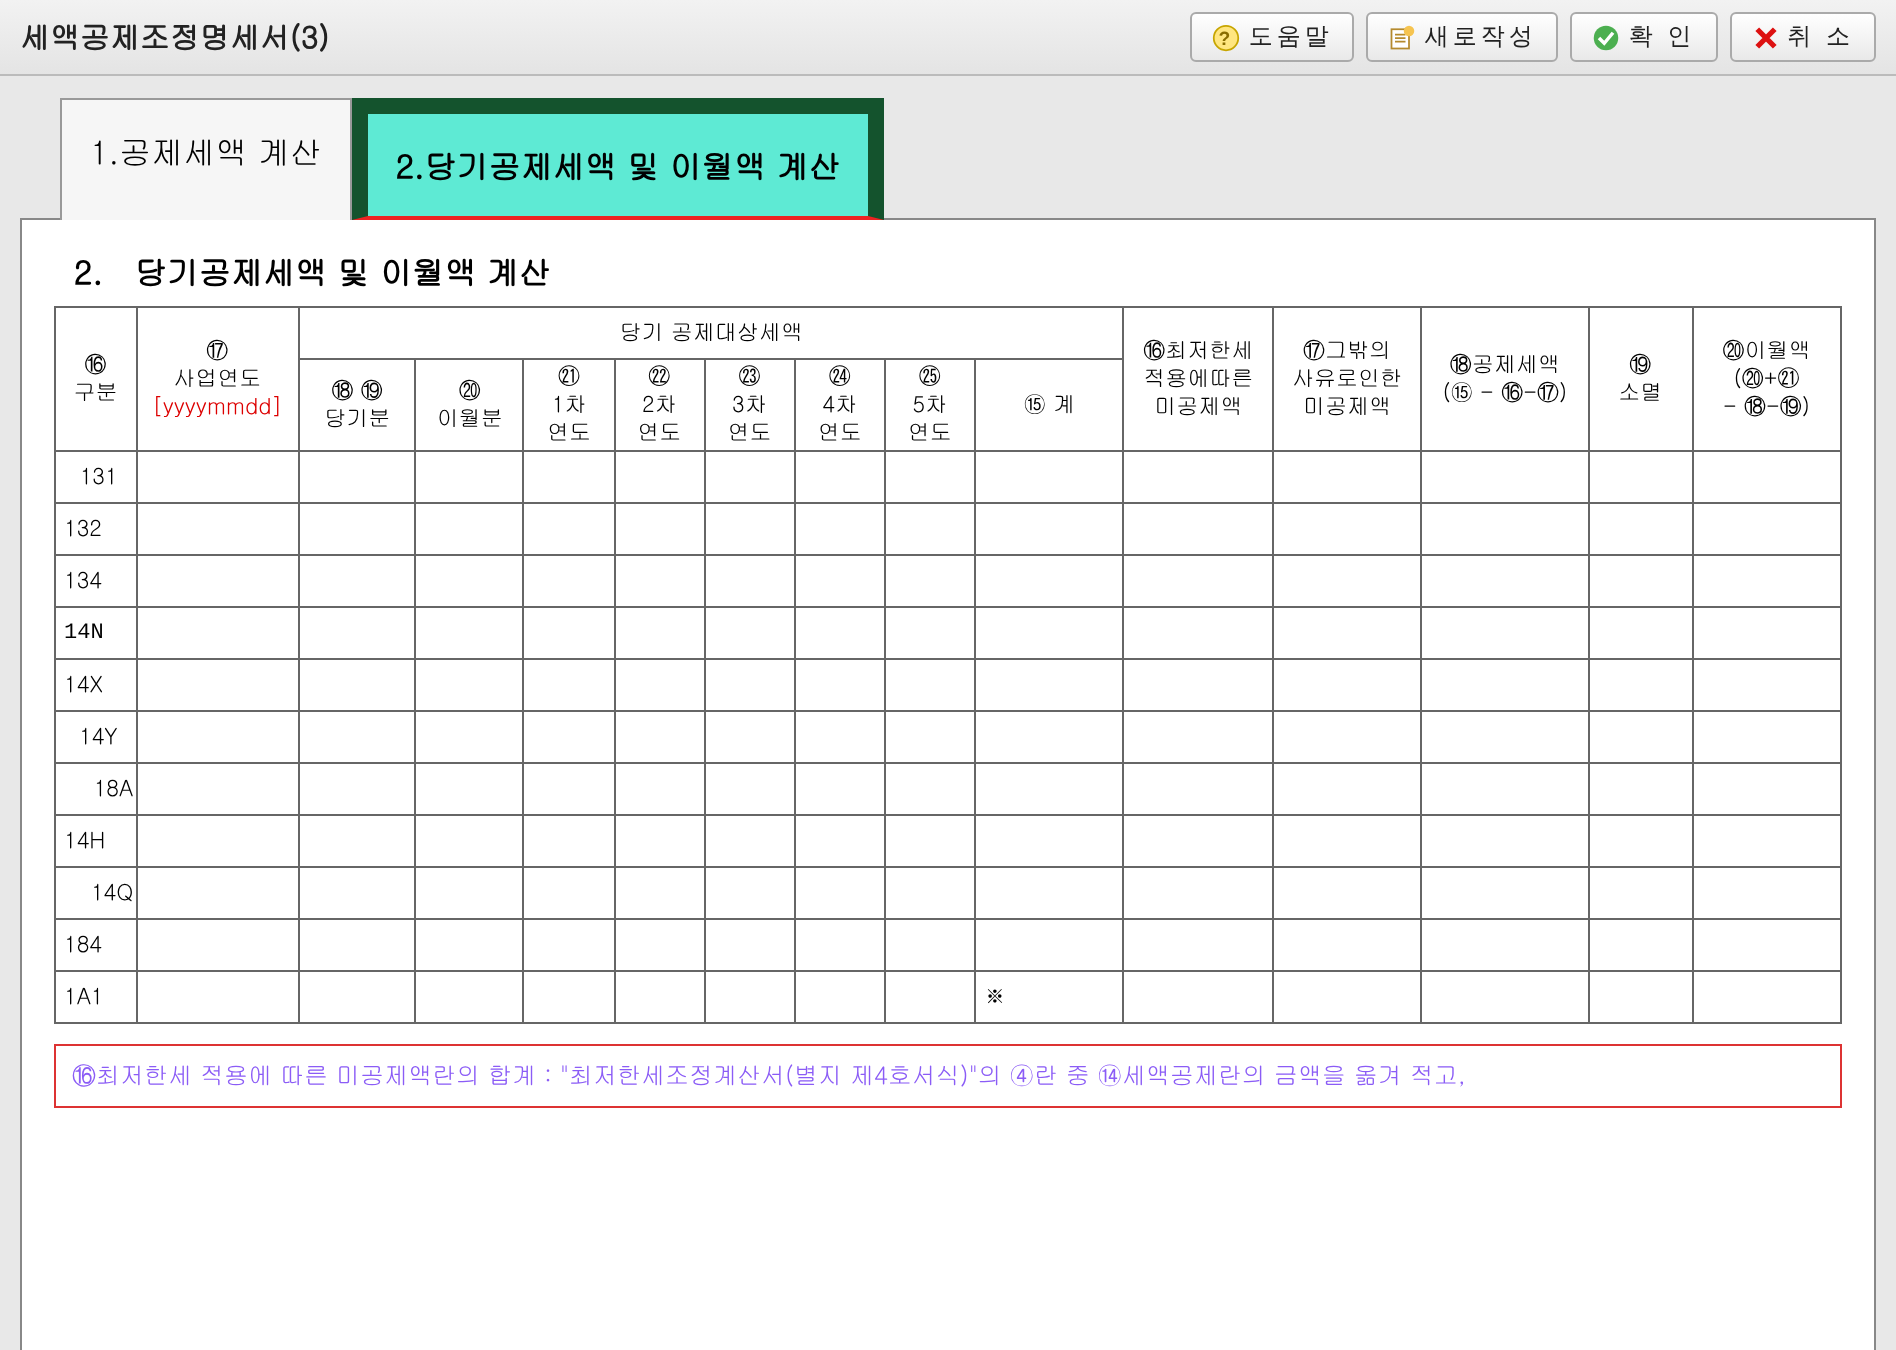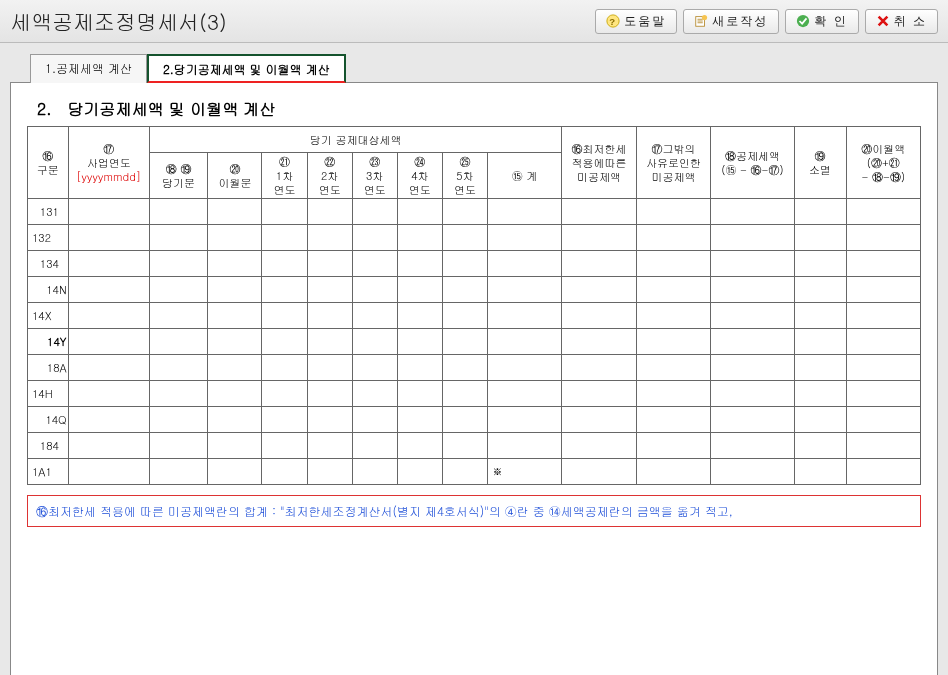--- a/index.html
+++ b/index.html
@@ -13,22 +13,22 @@
 }
 .header {
   display: flex;
   align-items: center;
   justify-content: space-between;
   padding: 6px 10px;
   background: linear-gradient(#f2f2f2, #e4e4e4);
   border-bottom: 1px solid #bbb;
 }
 .title {
-  font-size: 21px;
-  font-weight: normal;
+  font-size: 15px;
+  font-weight: bold;
   color: #222;
 }
 .toolbar { display: flex; gap: 6px; }
 .btn {
   display: inline-flex;
   align-items: center;
   gap: 4px;
   background: linear-gradient(#ffffff, #e9e9e9);
   border: 1px solid #aaa;
   border-radius: 3px;
@@ -38,32 +38,32 @@
   color: #222;
   letter-spacing: 2px;
 }
 .btn .ico { width: 14px; height: 14px; display: inline-block; }
 .tabs {
   display: flex;
   padding: 10px 10px 0 30px;
   gap: 0;
 }
 .tab {
-  padding: 4px 14px;
+  padding: 14px 14px;
   background: #f6f6f6;
   border: 1px solid #999;
   border-bottom: none;
-  font-size: 12px;
+  font-size: 16px;
   cursor: pointer;
   position: relative;
   top: 1px;
 }
 .tab.active {
-  background: #ffffff;
-  border: 2px solid #14532d;
+  background: #5eead4;
+  border: 8px solid #14532d;
   border-bottom: 2px solid #e22;
   font-weight: bold;
 }
 .content-frame {
   margin: 0 10px 10px 10px;
   border: 1px solid #888;
   background: #fff;
   padding: 14px 16px 16px 16px;
   height: 600px;
   overflow: auto;
@@ -92,21 +92,21 @@
   font-weight: normal;
   line-height: 1.25;
 }
 .red-text { color: #d00; }
 .footnote {
   margin-top: 10px;
   border: 1px solid #d33;
   padding: 6px 8px;
   font-size: 12px;
   line-height: 1.5;
-  color: #1d4ed8;
+  color: #8b5cf6;
 }
 </style>
 </head>
 <body>
 
 <div class="header">
   <div class="title">세액공제조정명세서(3)</div>
   <div class="toolbar">
     <button class="btn">
       <span class="ico">
@@ -227,38 +227,38 @@
           <td></td>
           <td></td>
           <td></td>
           <td></td>
           <td></td>
           <td></td>
           <td></td>
           <td></td>
         </tr>
         <tr>
-          <td style="text-align: center; padding-left: 4px;">134</td>
-          <td></td>
-          <td></td>
-          <td></td>
-          <td></td>
-          <td></td>
-          <td></td>
-          <td></td>
-          <td></td>
-          <td></td>
-          <td></td>
-          <td></td>
-          <td></td>
-          <td></td>
-          <td></td>
-        </tr>
-        <tr>
-          <td style="text-align: right; padding-left: 4px;">14N</td>
+          <td style="text-align: left; padding-left: 4px;">134</td>
+          <td></td>
+          <td></td>
+          <td></td>
+          <td></td>
+          <td></td>
+          <td></td>
+          <td></td>
+          <td></td>
+          <td></td>
+          <td></td>
+          <td></td>
+          <td></td>
+          <td></td>
+          <td></td>
+        </tr>
+        <tr>
+          <td style="text-align: left; padding-left: 4px; font-family: Liberation Mono, monospace;">14N</td>
           <td></td>
           <td></td>
           <td></td>
           <td></td>
           <td></td>
           <td></td>
           <td></td>
           <td></td>
           <td></td>
           <td></td>
@@ -278,21 +278,21 @@
           <td></td>
           <td></td>
           <td></td>
           <td></td>
           <td></td>
           <td></td>
           <td></td>
           <td></td>
         </tr>
         <tr>
-          <td style="text-align: right; padding-left: 4px; font-weight: bold;">14Y</td>
+          <td style="text-align: center; padding-left: 4px;">14Y</td>
           <td></td>
           <td></td>
           <td></td>
           <td></td>
           <td></td>
           <td></td>
           <td></td>
           <td></td>
           <td></td>
           <td></td>
@@ -346,21 +346,21 @@
           <td></td>
           <td></td>
           <td></td>
           <td></td>
           <td></td>
           <td></td>
           <td></td>
           <td></td>
         </tr>
         <tr>
-          <td style="text-align: center; padding-left: 4px; margin-top: 34px;">184</td>
+          <td style="text-align: left; padding-left: 4px; margin-top: 34px;">184</td>
           <td></td>
           <td></td>
           <td></td>
           <td></td>
           <td></td>
           <td></td>
           <td></td>
           <td></td>
           <td></td>
           <td></td>

